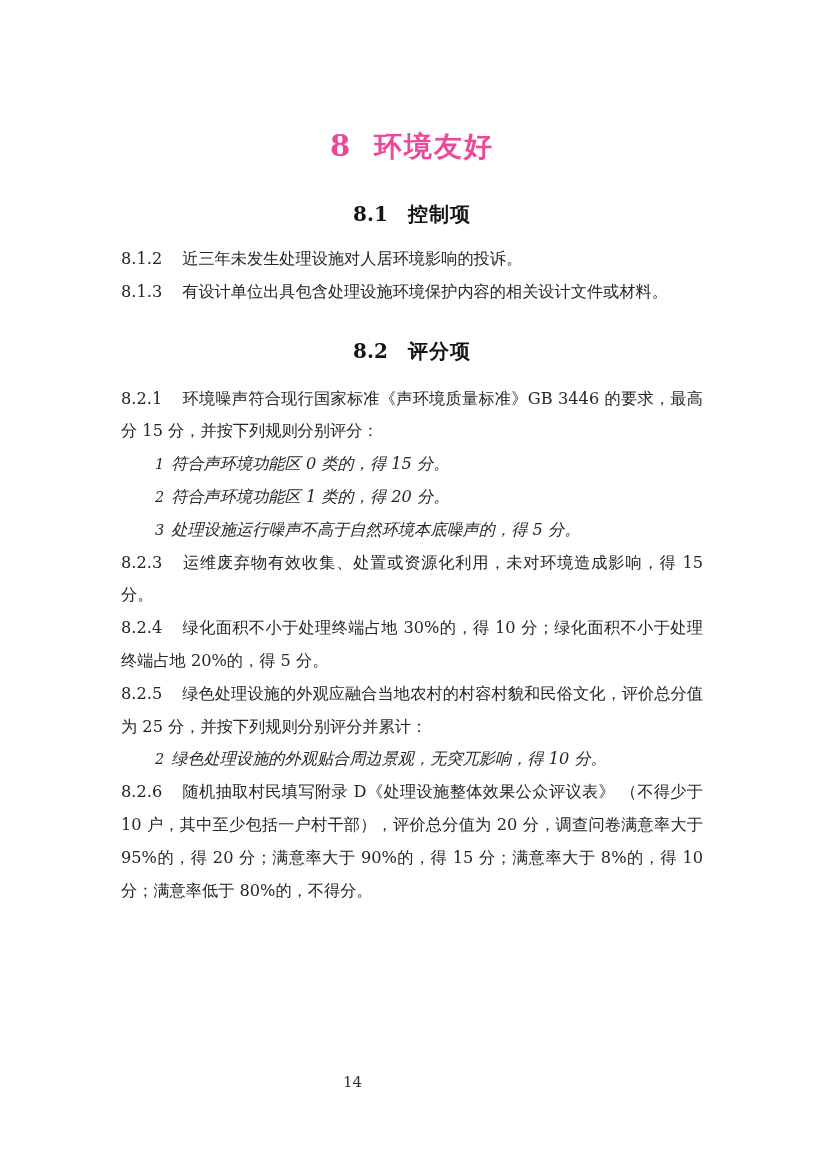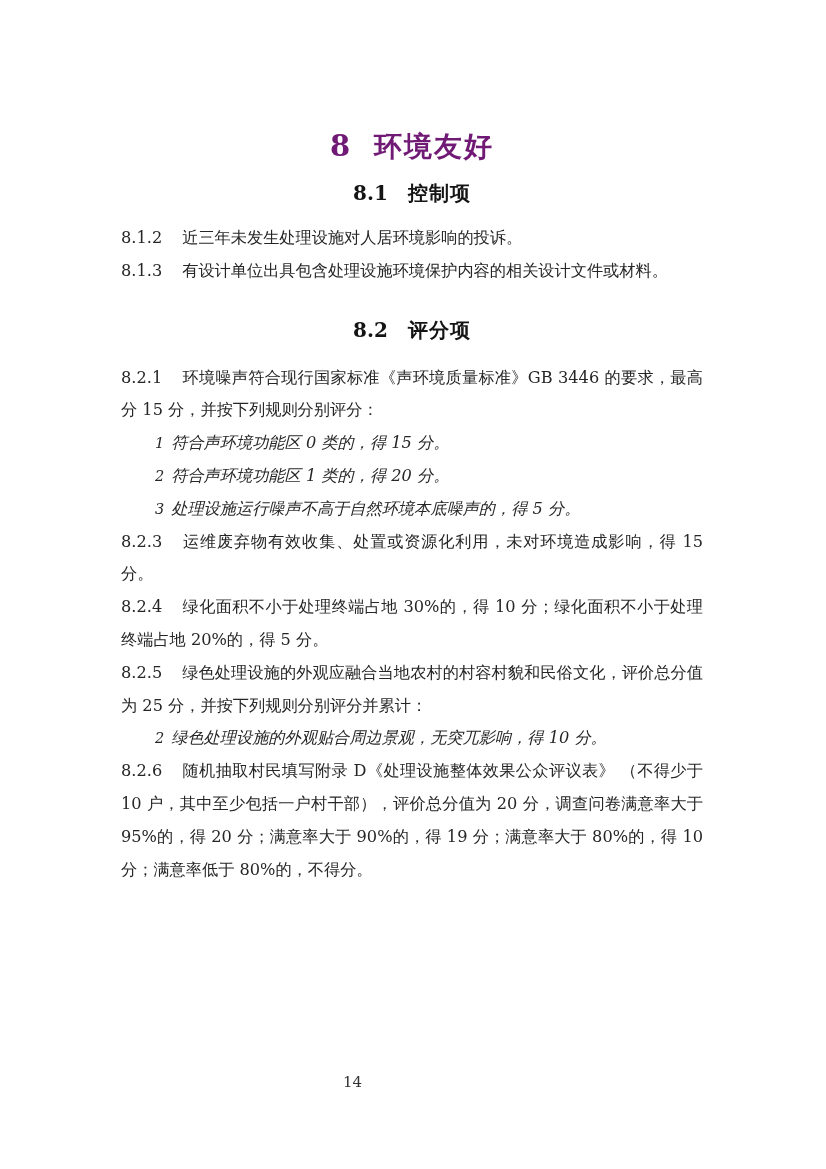--- a/index.html
+++ b/index.html
@@ -22,41 +22,41 @@
     width:582px;
     top:0;
   }
   h1.chapter{
     margin:130px 0 0 0;
     padding:0;
     font-size:28px;
     line-height:32px;
     font-weight:bold;
     text-align:center;
-    color:#701a75;
+    color:#ec4899;
   }
   h1.chapter .ch-num{
     font-family:"DejaVu Serif","Liberation Serif",serif;
     font-size:29px;
   }
   h1.chapter .ch-title{
     font-family:"Liberation Sans","DejaVu Sans",sans-serif;
     letter-spacing:2px;
     margin-left:14px;
   }
   h2.section{
     margin:0;
     padding:0;
     font-size:20px;
     line-height:24px;
     font-weight:bold;
     text-align:center;
     color:#141414;
   }
-  h2.section-1{ margin-top:18px; }
+  h2.section-1{ margin-top:39px; }
   h2.section-2{ margin-top:30px;text-align:center; }
   h2.section .sec-num{
     font-family:"DejaVu Serif","Liberation Serif",serif;
   }
   h2.section .sec-title{
     font-family:"Liberation Sans","DejaVu Sans",sans-serif;
     letter-spacing:1px;
     margin-left:13px;
   }
   .clauses-1{ margin-top:17px; }
@@ -141,20 +141,20 @@
       <p class="clause">
         <span class="num">8.2.4</span><span>绿化面积不小于处理终端占地 30%的，得 10 分；绿化面积不小于处理终端占地 20%的，得 5 分。</span>
       </p>
       <p class="clause">
         <span class="num">8.2.5</span><span>绿色处理设施的外观应融合当地农村的村容村貌和民俗文化，评价总分值为 25 分，并按下列规则分别评分并累计：</span>
       </p>
       <p class="clause sub">
         <span class="num">2</span><span>绿色处理设施的外观贴合周边景观，无突兀影响，得 10 分。</span>
       </p>
       <p class="clause">
-        <span class="num">8.2.6</span><span>随机抽取村民填写附录 D《处理设施整体效果公众评议表》 （不得少于 10 户，其中至少包括一户村干部），评价总分值为 20 分，调查问卷满意率大于 95%的，得 20 分；满意率大于 90%的，得 19 分；满意率大于 80%的，得 10 分；满意率低于 80%的，不得分。</span>
+        <span class="num">8.2.6</span><span>随机抽取村民填写附录 D《处理设施整体效果公众评议表》 （不得少于 10 户，其中至少包括一户村干部），评价总分值为 20 分，调查问卷满意率大于 95%的，得 20 分；满意率大于 90%的，得 15 分；满意率大于 8%的，得 10 分；满意率低于 80%的，不得分。</span>
       </p>
     </div>
 
   </div>
 
   <div class="page-number">14</div>
 </div>
 
 </body></html>

